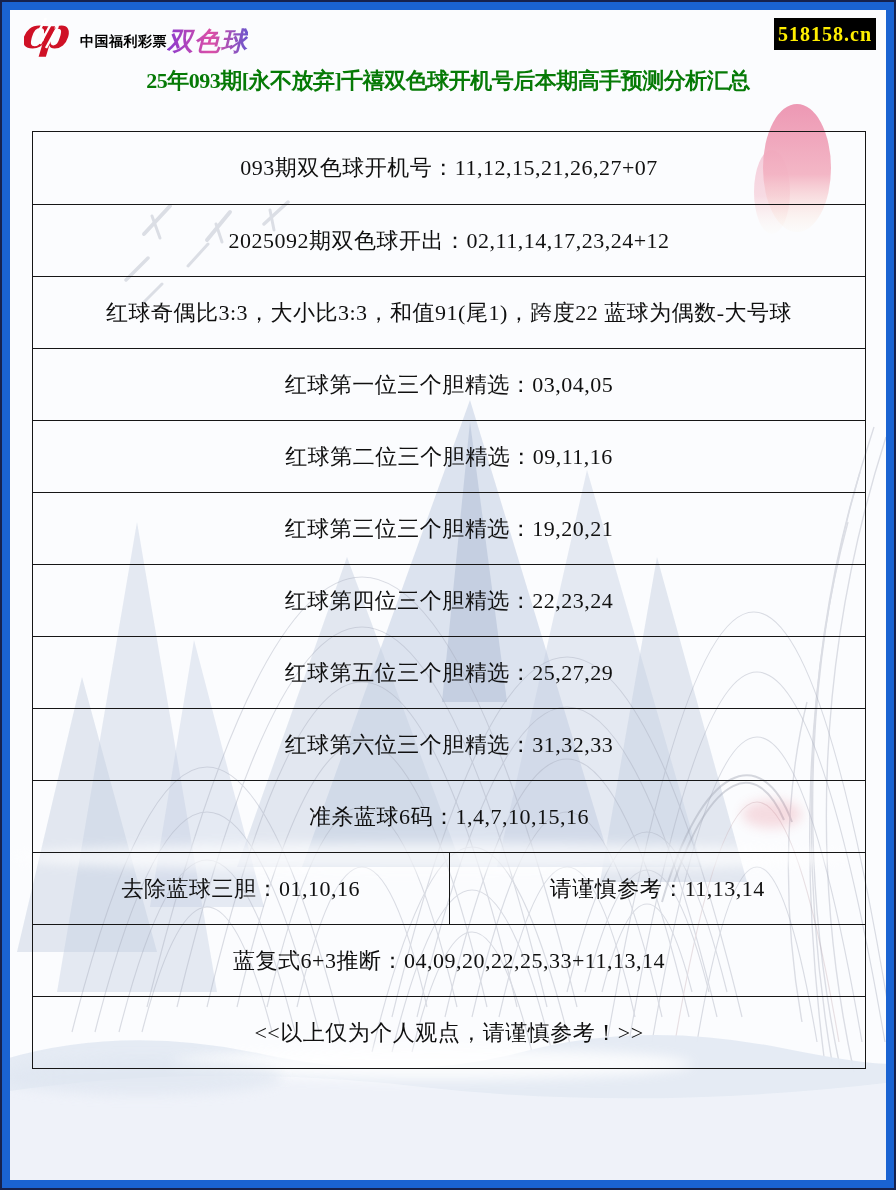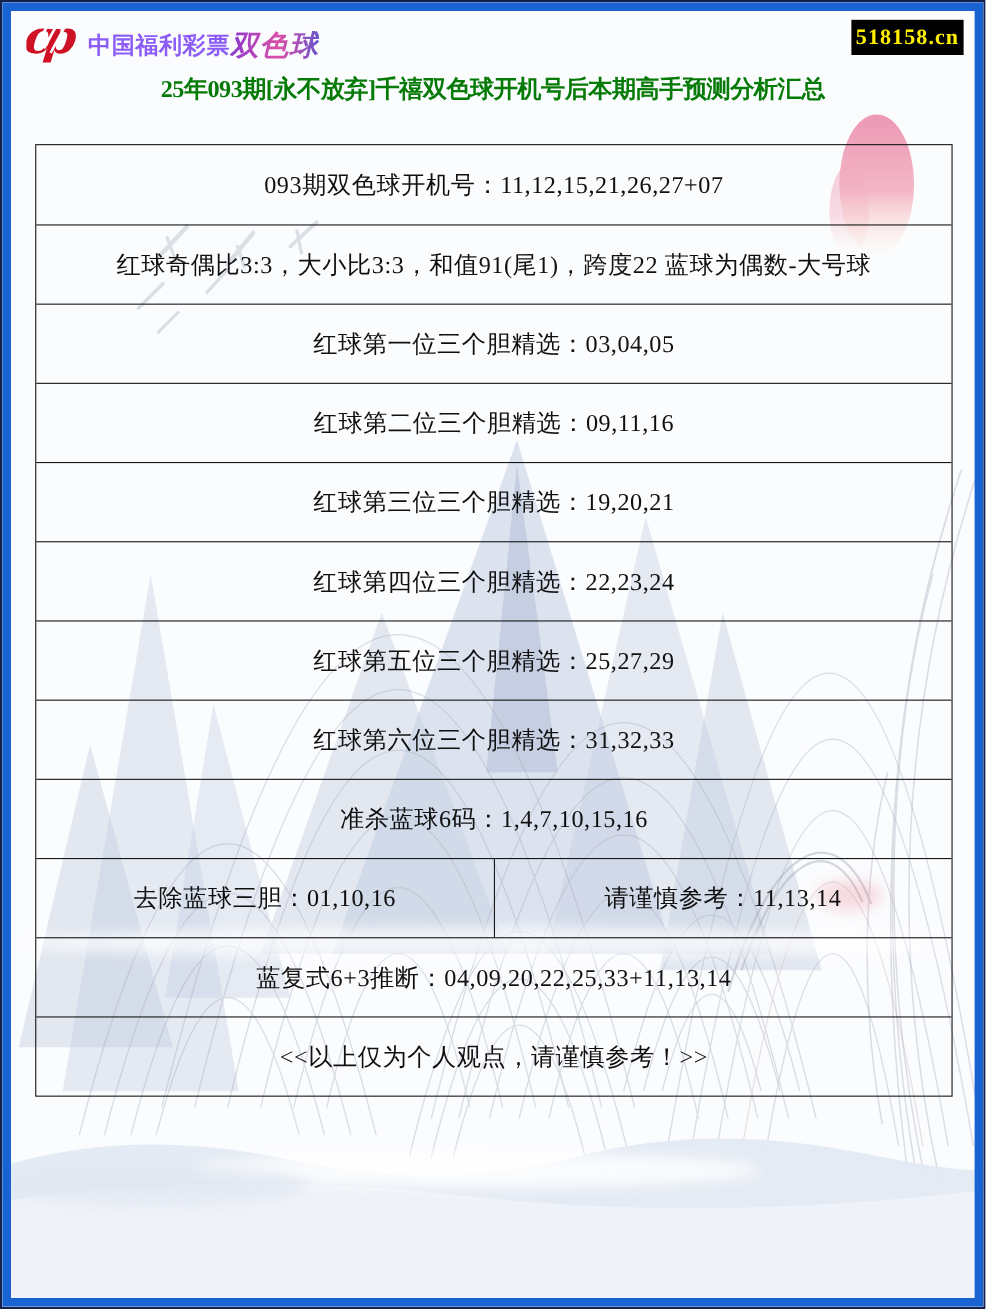--- a/index.html
+++ b/index.html
@@ -16,21 +16,21 @@
     position:absolute;inset:0;
     border:8px solid #1a63d2;
     pointer-events:none;
     z-index:5;
   }
   .bg-art{position:absolute;left:0;top:0;z-index:0;}
   .header{position:absolute;left:16px;right:16px;top:6px;height:58px;z-index:2;}
   .logo{position:absolute;left:6px;top:2px;width:48px;height:48px;}
   .brand{position:absolute;left:62px;top:16px;white-space:nowrap;
          font-family:"Liberation Sans","DejaVu Sans",sans-serif;font-weight:bold;}
-  .brand-org{font-size:21px;color:#8b5cf6;letter-spacing:0.5px;vertical-align:middle;text-align:center;}
+  .brand-org{font-size:14px;color:#000000;letter-spacing:0.5px;vertical-align:middle;text-align:center;}
   .brand-product{
     font-size:26px;font-style:italic;letter-spacing:1px;vertical-align:middle;
     background:linear-gradient(90deg,#8a3ace 0%,#dc4fa6 55%,#6a55cc 100%);
     -webkit-background-clip:text;background-clip:text;
     color:#a53bc0;font-family:Liberation Mono, monospace;-webkit-text-fill-color:transparent;
   }
   .badge{
     position:absolute;right:2px;top:10px;
     background:#000;color:#ffef00;
     font-size:20px;font-weight:bold;letter-spacing:1px;
@@ -175,20 +175,21 @@
     <div class="brand">
       <span class="brand-org">中国福利彩票</span><span class="brand-product">双色球</span>
     </div>
     <div class="badge">518158.cn</div>
   </div>
 
   <div class="title">25年093期[永不放弃]千禧双色球开机号后本期高手预测分析汇总</div>
 
   <div class="board">
     <div class="row">093期双色球开机号：11,12,15,21,26,27+07</div>
+    <div class="row">2025092期双色球开出：02,11,14,17,23,24+12</div>
     <div class="row">红球奇偶比3:3，大小比3:3，和值91(尾1)，跨度22 蓝球为偶数-大号球</div>
     <div class="row">红球第一位三个胆精选：03,04,05</div>
     <div class="row">红球第二位三个胆精选：09,11,16</div>
     <div class="row">红球第三位三个胆精选：19,20,21</div>
     <div class="row">红球第四位三个胆精选：22,23,24</div>
     <div class="row">红球第五位三个胆精选：25,27,29</div>
     <div class="row">红球第六位三个胆精选：31,32,33</div>
     <div class="row">准杀蓝球6码：1,4,7,10,15,16</div>
     <div class="row split">
       <div class="cell left">去除蓝球三胆：01,10,16</div>

